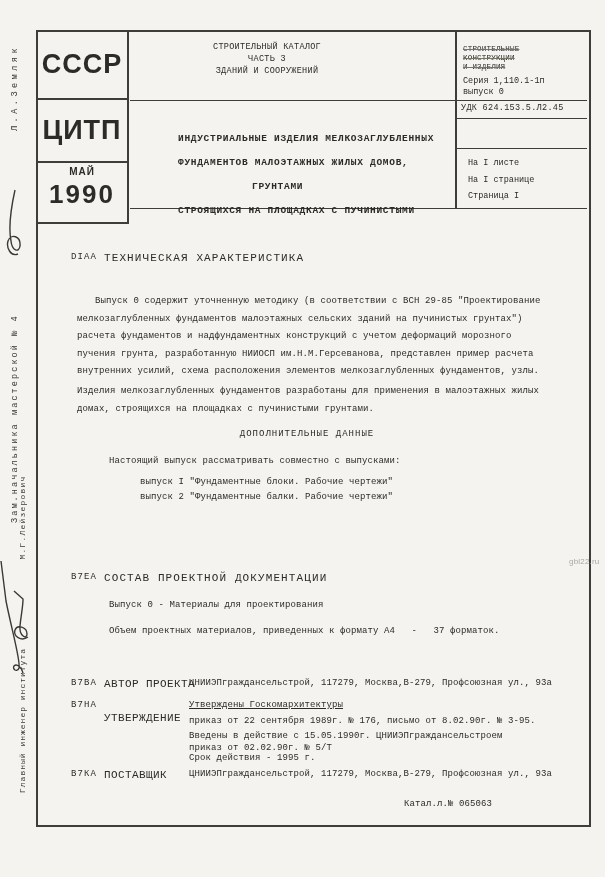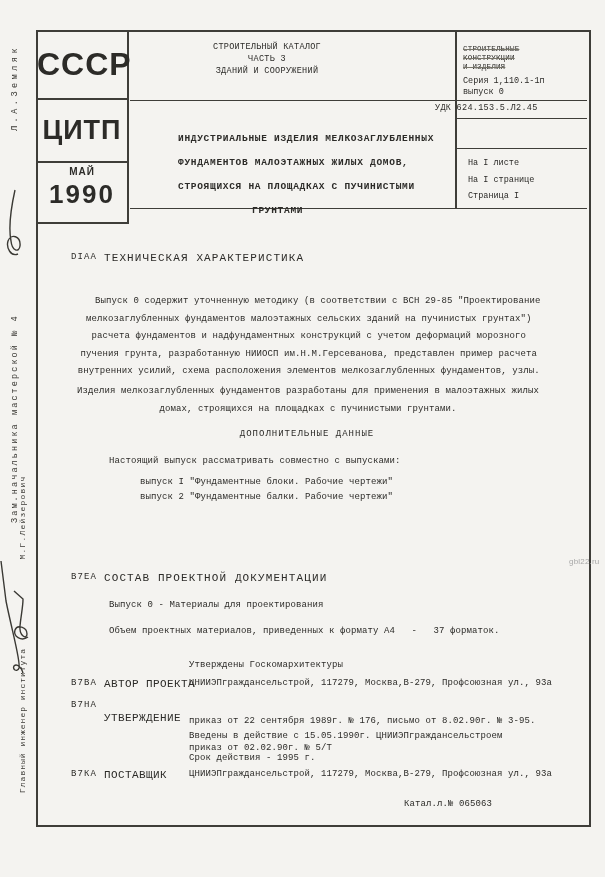--- a/index.html
+++ b/index.html
@@ -6,38 +6,38 @@
   body{width:605px;height:877px;background:#f4f3f0;font-family:"Liberation Mono","DejaVu Sans Mono",monospace;}
   .page{position:relative;width:605px;height:877px;overflow:hidden;background:#f4f3f0;}
   .abs{position:absolute;}
   .ink{color:#2c2b28;}
   .mono{font-family:"Liberation Mono","DejaVu Sans Mono",monospace;}
   .sans{font-family:"Liberation Sans","DejaVu Sans",sans-serif;}
   .nowrap{white-space:pre;padding-left:14px;}
   .frame{left:36px;top:30px;width:551px;height:793px;border:2px solid #3e3d39;}
   .stampcol{left:37px;top:31px;width:90px;border-right:2px solid #3e3d39;}
   .stampbox{border-bottom:2px solid #3e3d39;text-align:center;}
-  .b1{height:67px;line-height:67px;font-size:32px;font-weight:bold;letter-spacing:1px;text-align:right;}
+  .b1{height:67px;line-height:67px;font-size:27px;font-weight:bold;letter-spacing:1px;}
   .b2{height:61px;line-height:61px;font-size:27px;font-weight:bold;letter-spacing:1px;}
   .b3{height:57px;padding-top:2px;}
   .month{font-size:10px;font-weight:bold;letter-spacing:1px;line-height:14px;}
   .year{font-size:26px;font-weight:bold;letter-spacing:2px;line-height:30px;}
   .cathead{left:130px;top:41px;width:274px;text-align:center;font-size:8.5px;line-height:12px;letter-spacing:0.3px;}
   .vline{left:455px;top:31px;width:0;height:178px;border-left:2px solid #3e3d39;}
   .hline{border-top:1.5px solid #3e3d39;height:0;}
   .classif{left:463px;top:45px;font-size:7.5px;line-height:9px;letter-spacing:0.2px;text-decoration:line-through;text-decoration-color:#767469;}
   .series{left:463px;top:76px;font-size:8.5px;line-height:11px;}
-  .udk{left:435px;top:103px;font-size:8.5px;letter-spacing:0.3px;}
+  .udk{left:461px;top:103px;font-size:8.5px;letter-spacing:0.3px;}
   .sheetinfo{left:468px;top:155px;font-size:8.5px;line-height:16.5px;}
   .titleblock{left:178px;top:127px;font-size:9.5px;font-weight:bold;line-height:24px;letter-spacing:0.7px;}
   .titleblock .tl{white-space:pre;}
   .tcentred{padding-left:74px;}
   .seccode{left:71px;font-size:9px;letter-spacing:1.1px;}
   .sectitle{left:104px;font-size:11px;letter-spacing:1.1px;}
-  .body9{font-size:9px;letter-spacing:0.1px;text-align:center;}
+  .body9{font-size:9px;letter-spacing:0.1px;}
   .paral{line-height:17.6px;white-space:pre;}
   .indent{padding-left:18px;}
   .rowval{left:175px;font-size:9px;letter-spacing:0.1px;}
   .watermark{left:569px;top:557px;font-size:8px;color:#a8a8a8;letter-spacing:0.2px;}
   .rot{transform:rotate(-90deg);display:flex;align-items:center;color:#3a3934;}
   .mlabel{font-size:8.5px;letter-spacing:2.1px;white-space:pre;}
   .mname{font-size:8.5px;letter-spacing:3.5px;white-space:pre;}
   .mname2{font-size:8px;letter-spacing:1.2px;white-space:pre;}
   .mpos2{font-size:8px;letter-spacing:1px;white-space:pre;}
   svg{display:block;}
@@ -82,22 +82,22 @@
   <div class="abs udk mono ink">УДК 624.153.5.Л2.45</div>
   <div class="abs sheetinfo mono ink">
     <div>На I листе</div>
     <div>На I странице</div>
     <div>Страница I</div>
   </div>
 
   <div class="abs titleblock mono ink">
     <div class="tl">ИНДУСТРИАЛЬНЫЕ ИЗДЕЛИЯ МЕЛКОЗАГЛУБЛЕННЫХ</div>
     <div class="tl">ФУНДАМЕНТОВ МАЛОЭТАЖНЫХ ЖИЛЫХ ДОМОВ,</div>
+    <div class="tl tcentred">ГРУНТАМИ</div>
     <div class="tl">СТРОЯЩИХСЯ НА ПЛОЩАДКАХ С ПУЧИНИСТЫМИ</div>
-    <div class="tl tcentred">ГРУНТАМИ</div>
   </div>
 
   <div class="abs seccode mono ink" style="top:252px;">DIAA</div>
   <div class="abs sectitle mono ink" style="top:252px;">ТЕХНИЧЕСКАЯ ХАРАКТЕРИСТИКА</div>
   <div class="abs body9 mono ink" style="left:77px;top:293px;">
     <div class="paral indent">Выпуск 0 содержит уточненную методику (в соответствии с ВСН 29-85 "Проектирование</div>
     <div class="paral">мелкозаглубленных фундаментов малоэтажных сельских зданий на пучинистых грунтах")</div>
     <div class="paral">расчета фундаментов и надфундаментных конструкций с учетом деформаций морозного</div>
     <div class="paral">пучения грунта, разработанную НИИОСП им.Н.М.Герсеванова, представлен пример расчета</div>
     <div class="paral">внутренних усилий, схема расположения элементов мелкозаглубленных фундаментов, узлы.</div>
@@ -116,21 +116,21 @@
   <div class="abs sectitle mono ink" style="top:572px;">СОСТАВ ПРОЕКТНОЙ ДОКУМЕНТАЦИИ</div>
   <div class="abs body9 mono ink nowrap" style="left:95px;top:600px;">Выпуск 0 - Материалы для проектирования</div>
   <div class="abs body9 mono ink nowrap" style="left:95px;top:626px;">Объем проектных материалов, приведенных к формату А4   -   37 форматок.</div>
 
   <div class="abs seccode mono ink" style="top:678px;">В7ВА</div>
   <div class="abs sectitle mono ink" style="top:678px;letter-spacing:0.4px;">АВТОР ПРОЕКТА</div>
   <div class="abs rowval mono ink nowrap" style="top:678px;">ЦНИИЭПграждансельстрой, 117279, Москва,В-279, Профсоюзная ул., 93а</div>
 
   <div class="abs seccode mono ink" style="top:700px;">В7НА</div>
   <div class="abs sectitle mono ink" style="top:700px;letter-spacing:0.4px;margin-top:12px;">УТВЕРЖДЕНИЕ</div>
-  <div class="abs rowval mono ink nowrap" style="top:660px;">Утверждены Госкомархитектуры</div>
+  <div class="abs rowval mono ink nowrap" style="top:700px;text-decoration:underline;">Утверждены Госкомархитектуры</div>
   <div class="abs rowval mono ink nowrap" style="top:716px;">приказ от 22 сентября 1989г. № 176, письмо от 8.02.90г. № 3-95.</div>
   <div class="abs rowval mono ink nowrap" style="top:731px;">Введены в действие с 15.05.1990г. ЦНИИЭПграждансельстроем</div>
   <div class="abs rowval mono ink nowrap" style="top:743px;">приказ от 02.02.90г. № 5/Т</div>
   <div class="abs rowval mono ink nowrap" style="top:753px;">Срок действия - 1995 г.</div>
 
   <div class="abs seccode mono ink" style="top:769px;">В7КА</div>
   <div class="abs sectitle mono ink" style="top:769px;letter-spacing:0.4px;">ПОСТАВЩИК</div>
   <div class="abs rowval mono ink nowrap" style="top:769px;">ЦНИИЭПграждансельстрой, 117279, Москва,В-279, Профсоюзная ул., 93а</div>
 
   <div class="abs body9 mono ink nowrap" style="left:390px;top:799px;">Катал.л.№ 065063</div>

